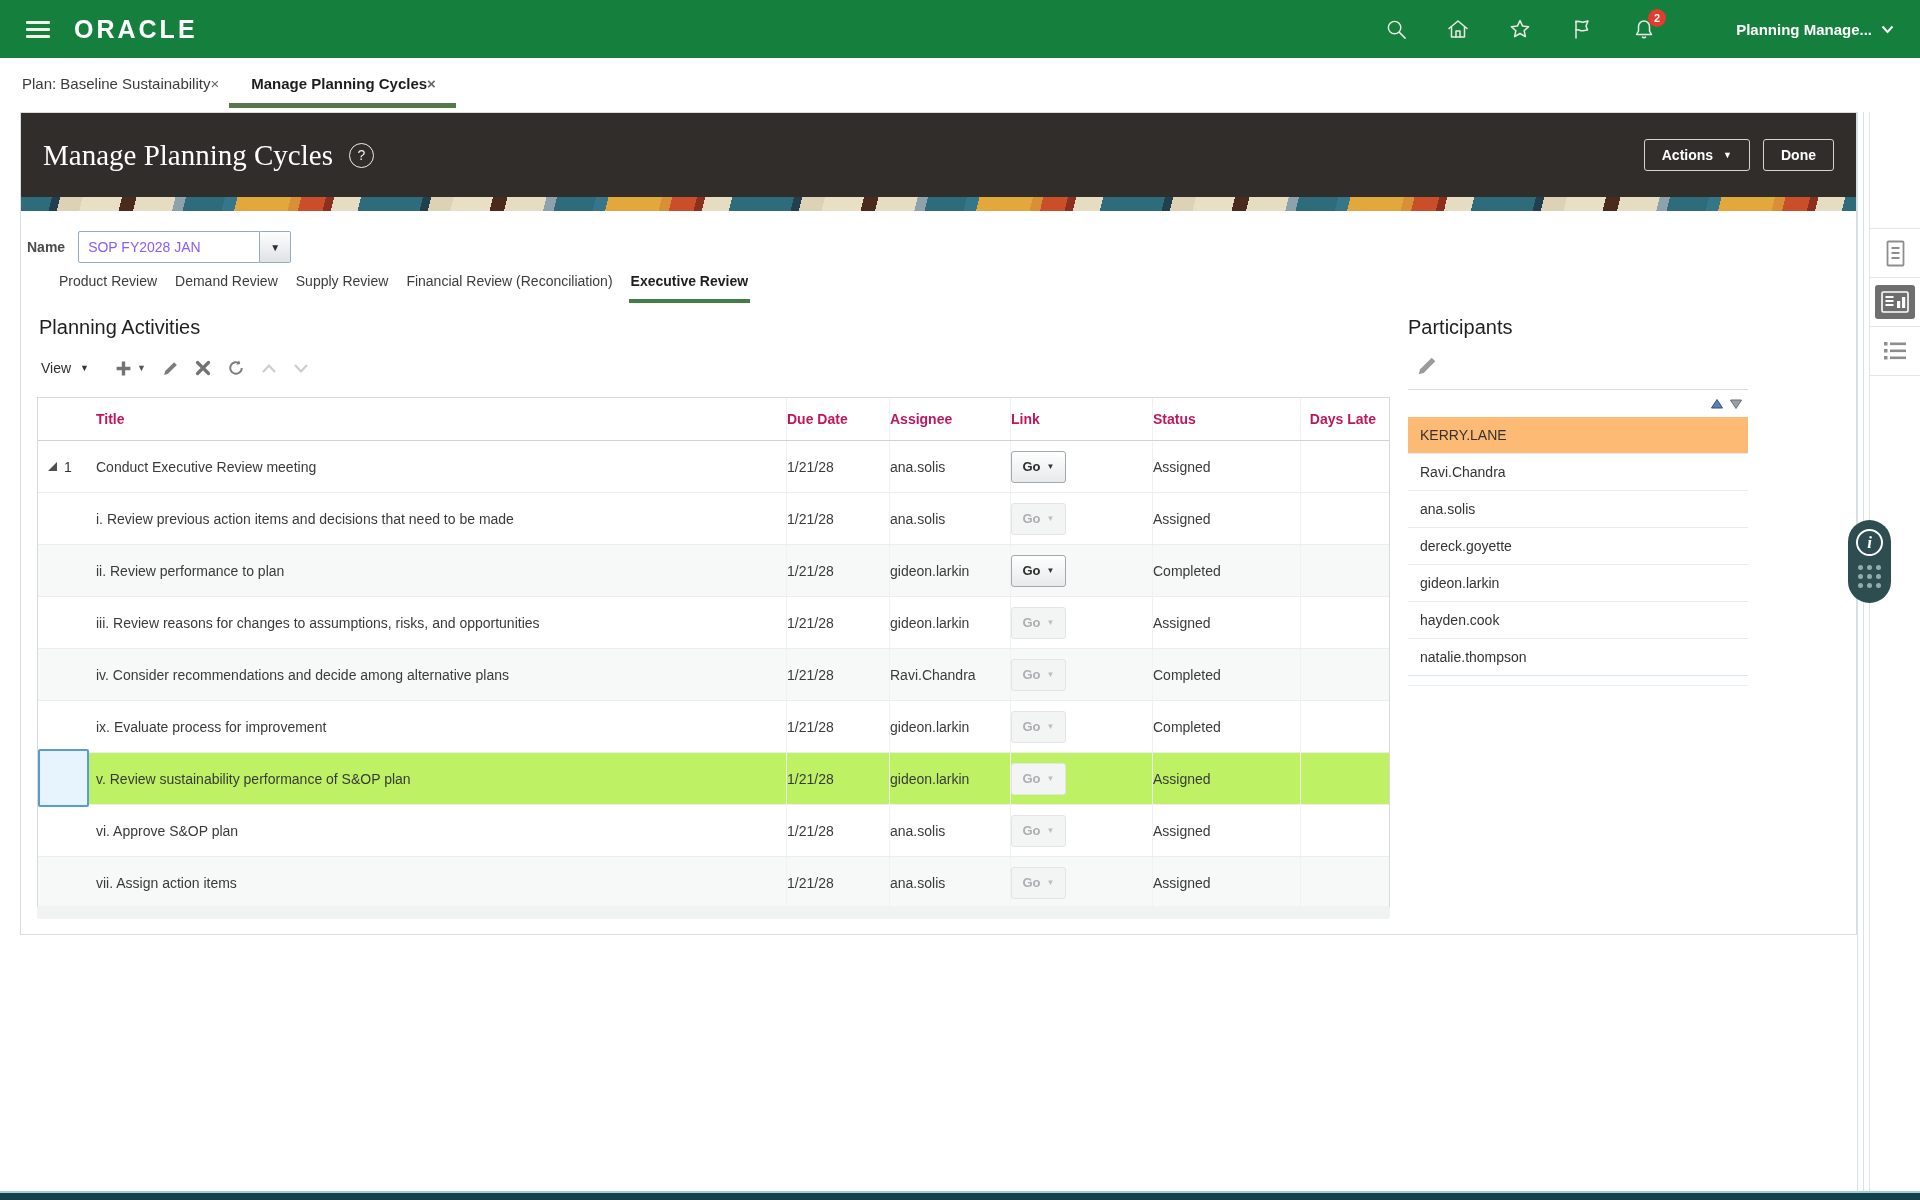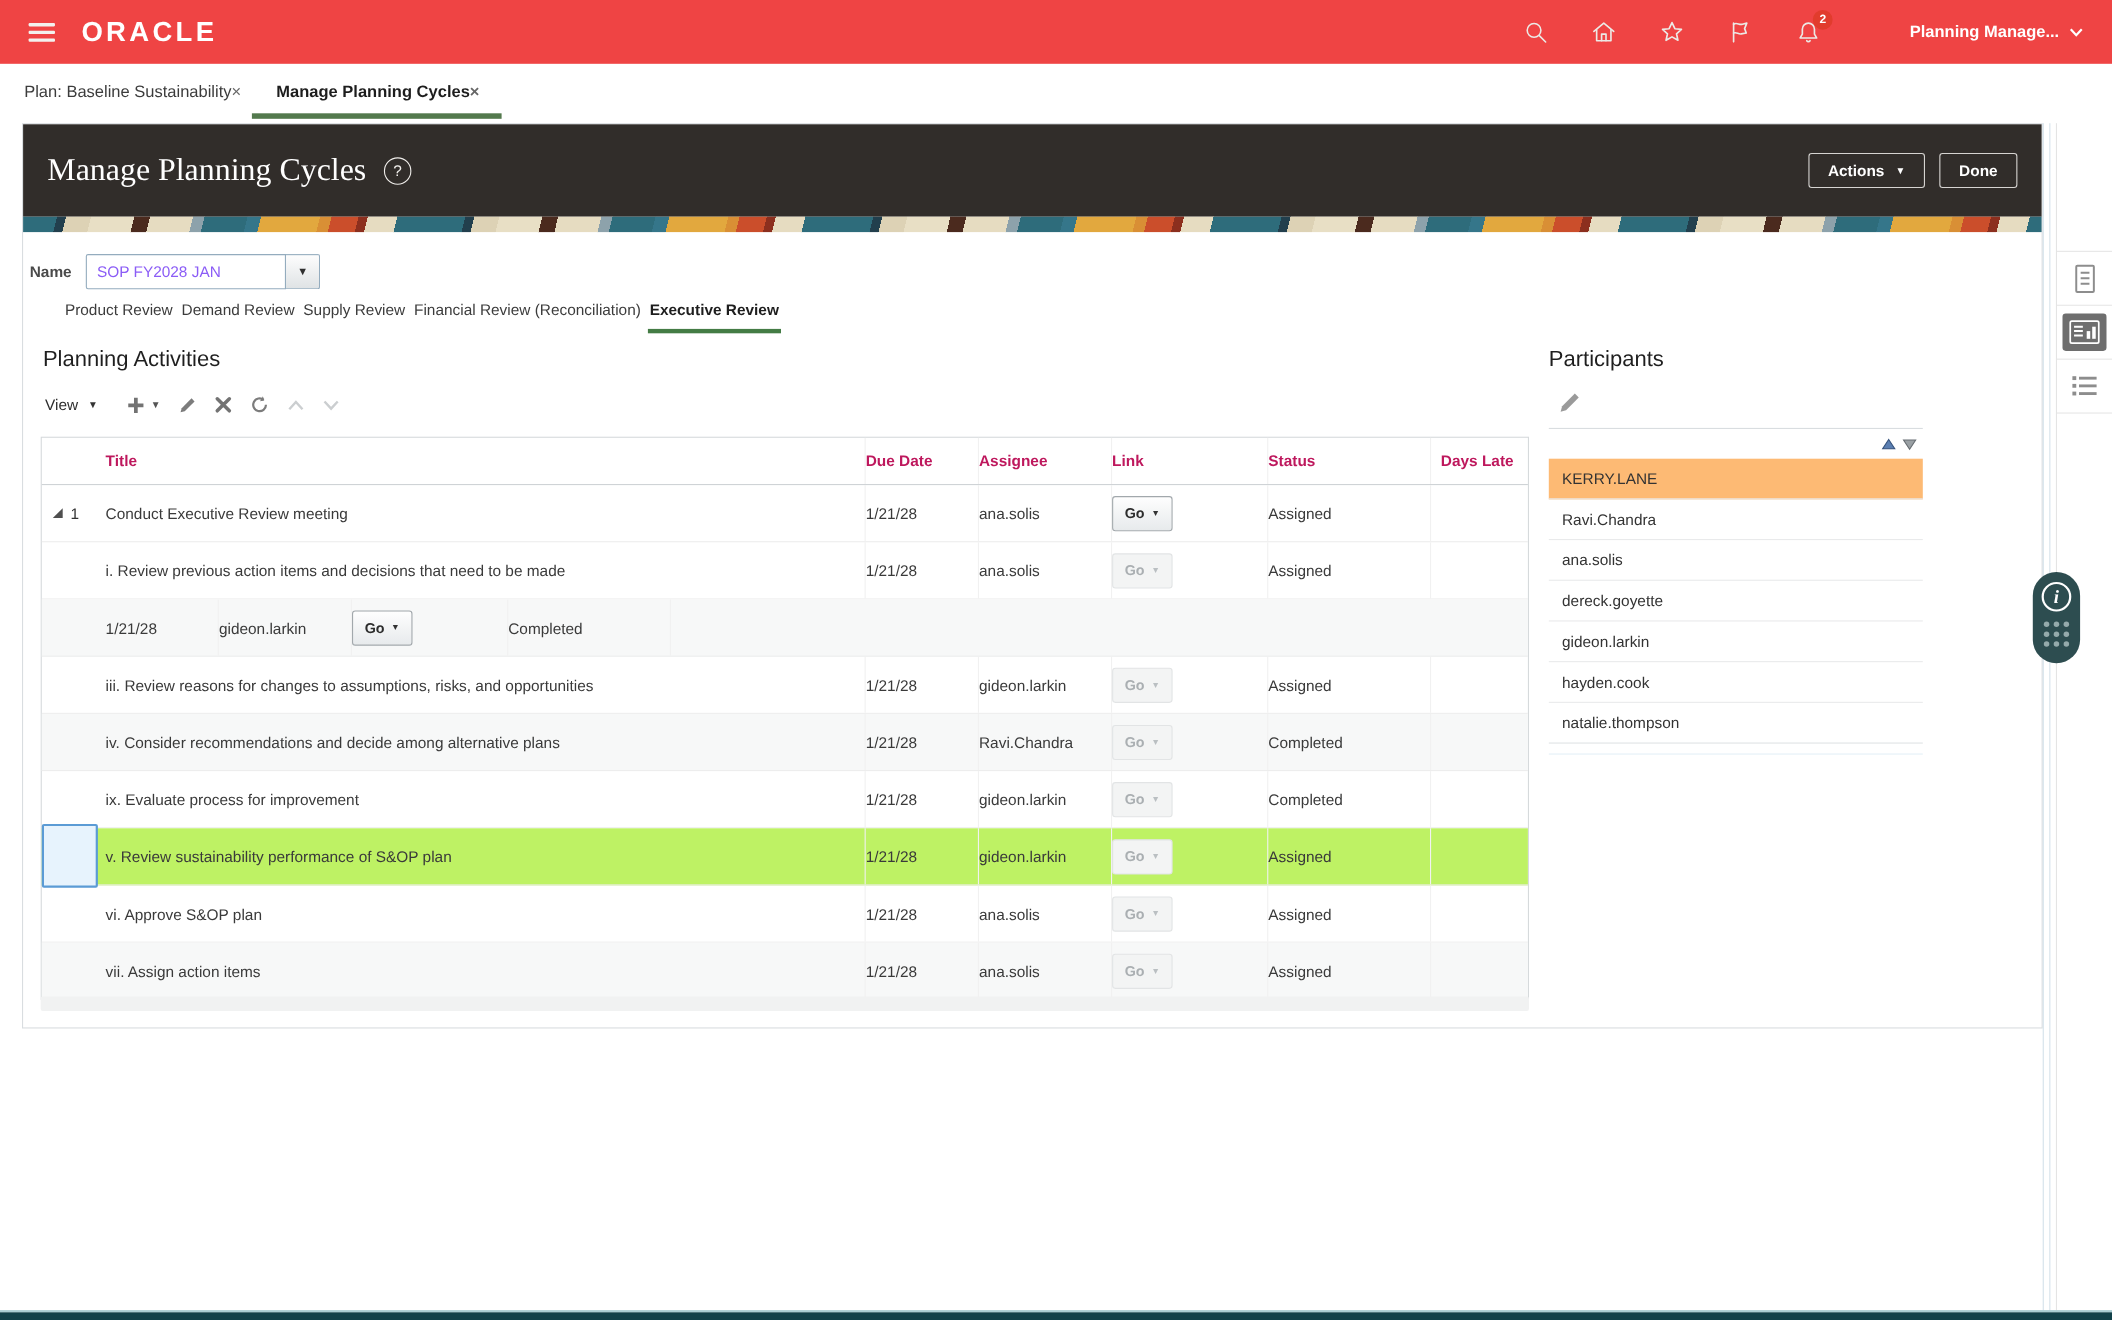--- a/index.html
+++ b/index.html
@@ -1,20 +1,20 @@
 <!DOCTYPE html>
 <html><head>
 <meta charset="utf-8">
 <style>
   html,body{margin:0;padding:0;background:#fff;}
   body{width:1920px;height:1200px;position:relative;overflow:hidden;
        font-family:"Liberation Sans",sans-serif;color:#3a3a3a;-webkit-font-smoothing:antialiased;}
 
   
-  .topbar{position:absolute;left:0;top:0;width:1920px;height:58px;background:#ef4444;
+  .topbar{position:absolute;left:0;top:0;width:1920px;height:58px;background:#15803d;
           display:flex;align-items:center;padding:0 26px;box-sizing:border-box;z-index:20;}
   .hamburger{width:24px;height:17px;display:flex;flex-direction:column;justify-content:space-between;cursor:pointer;}
   .hamburger span{display:block;height:3px;background:#f3f1ee;border-radius:1px;}
   .brand{color:#fff;font-size:25px;font-weight:700;letter-spacing:3px;margin-left:24px;}
   .top-icons{margin-left:auto;display:flex;align-items:center;gap:38px;}
   .tico{position:relative;width:24px;height:24px;display:flex;align-items:center;justify-content:center;cursor:pointer;}
   .tico svg{stroke:#eceae6;fill:none;stroke-width:1.5;stroke-linecap:round;stroke-linejoin:round;}
   .badge{position:absolute;top:-8px;right:-10px;min-width:18px;height:18px;border-radius:9px;background:#e13c2d;
          color:#fff;font-size:11px;font-weight:700;line-height:18px;text-align:center;padding:0 2px;box-sizing:border-box;}
   .context{color:#fff;font-size:15px;font-weight:700;margin-left:42px;display:flex;align-items:center;gap:9px;cursor:pointer;}
@@ -50,21 +50,21 @@
   .name-row{position:absolute;left:6px;top:20px;display:flex;align-items:center;}
   .name-row label{font-size:14px;font-weight:700;color:#4a4a4a;margin-right:13px;}
   .combo{display:flex;align-items:stretch;height:32px;}
   .combo input{width:182px;height:32px;box-sizing:border-box;border:1px solid #94accl;border:1px solid #94acbe;
                border-radius:2px 0 0 2px;padding:0 9px;font-size:14px;color:#8b5cf6;font-family:inherit;}
   .combo .drop{width:31px;box-sizing:border-box;border:1px solid #94acbe;border-left:none;border-radius:0 2px 2px 0;
                background:linear-gradient(#fdfdfd,#dfe3e5);display:flex;align-items:center;justify-content:center;
                font-size:10px;color:#2f2f2f;cursor:pointer;}
 
   
-  .subtabs{position:absolute;left:36px;top:58px;display:flex;gap:4px;}
+  .subtabs{position:absolute;left:36px;top:58px;display:flex;gap:14px;}
   .stab{font-size:14px;color:#3c3c3c;padding:4px 2px 10px;cursor:pointer;border-bottom:4px solid transparent;}
   .stab.active{font-weight:700;color:#1e1e1e;border-bottom-color:#447c45;}
 
   
   .sec-h{font-size:20px;color:#1f1f1f;font-weight:400;}
   #activities-heading{position:absolute;left:18px;top:105px;}
 
   
   .tbar{position:absolute;left:20px;top:145px;display:flex;align-items:center;gap:16px;height:24px;}
   .tbar .view{display:flex;align-items:center;gap:9px;font-size:14px;color:#2e2e2e;cursor:pointer;margin-right:10px;}
@@ -310,20 +310,21 @@
               <button class="go disabled">
                 <span>Go</span>
                 <span class="crt">▼</span>
               </button>
             </div>
             <div class="cell c-status">Assigned</div>
             <div class="cell c-days"></div>
           </div>
           <div class="trow shaded">
             <div class="gutter"></div>
+            <div class="cell c-title">ii. Review performance to plan</div>
             <div class="cell c-due">1/21/28</div>
             <div class="cell c-assignee">gideon.larkin</div>
             <div class="cell c-link">
               <button class="go">
                 <span>Go</span>
                 <span class="crt">▼</span>
               </button>
             </div>
             <div class="cell c-status">Completed</div>
             <div class="cell c-days"></div>

